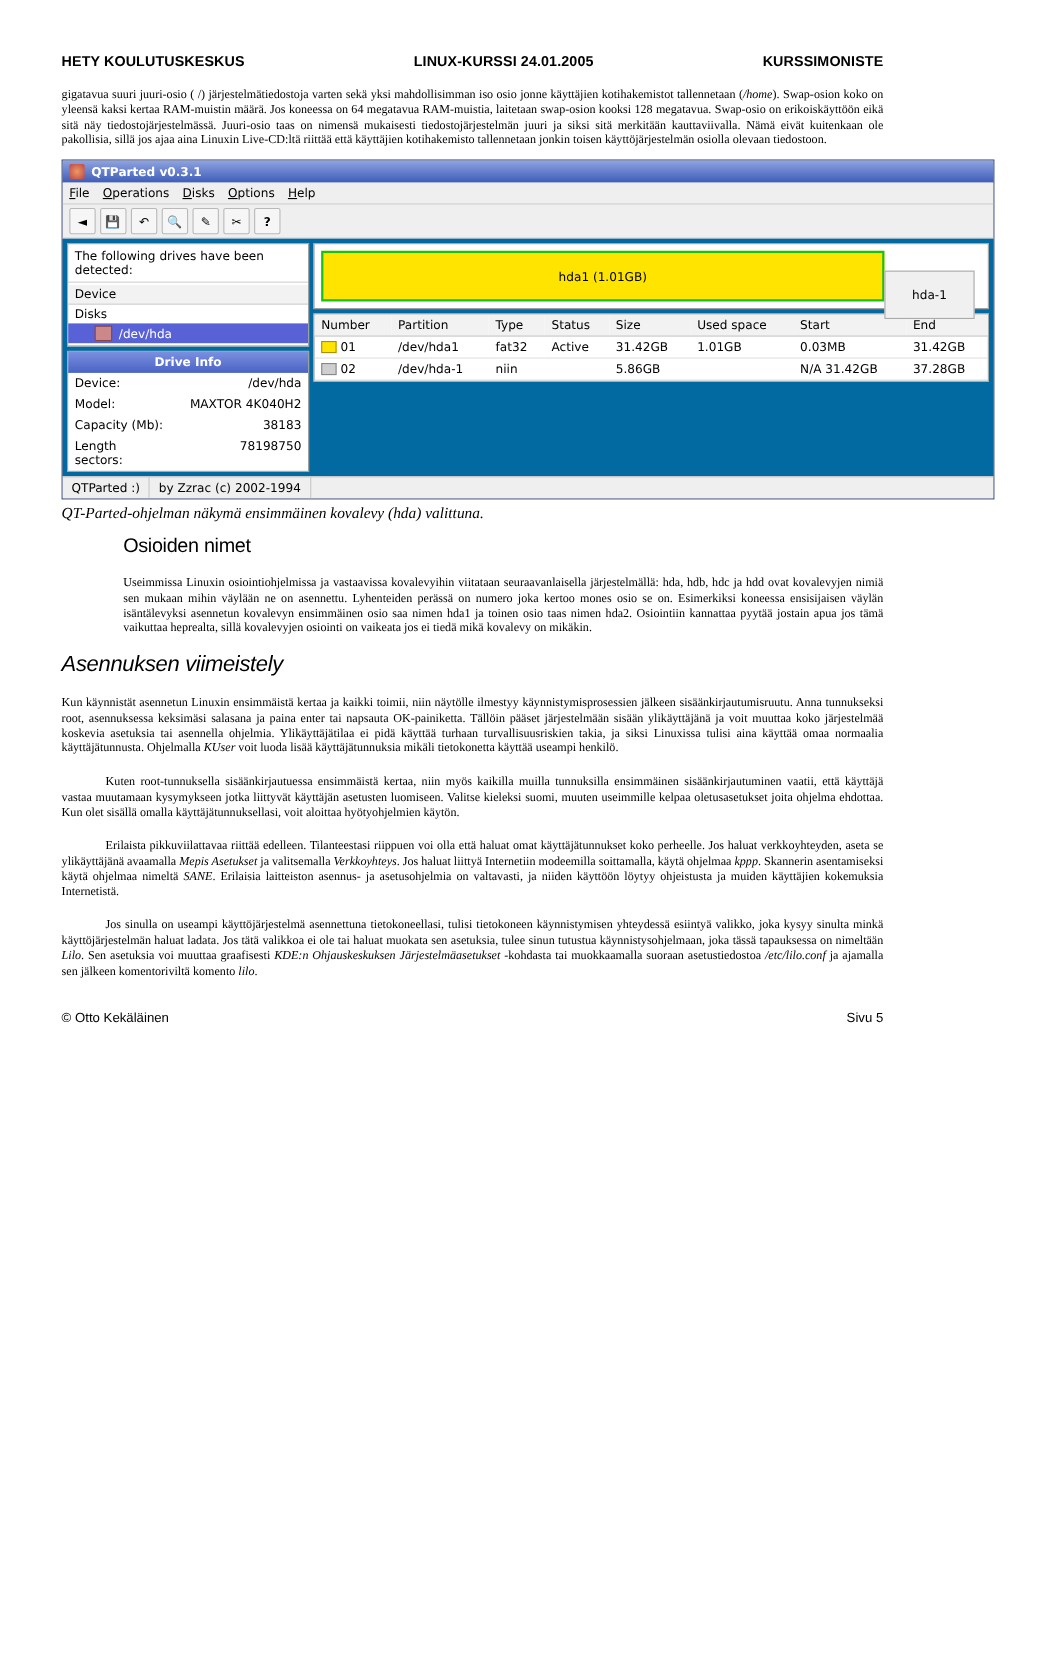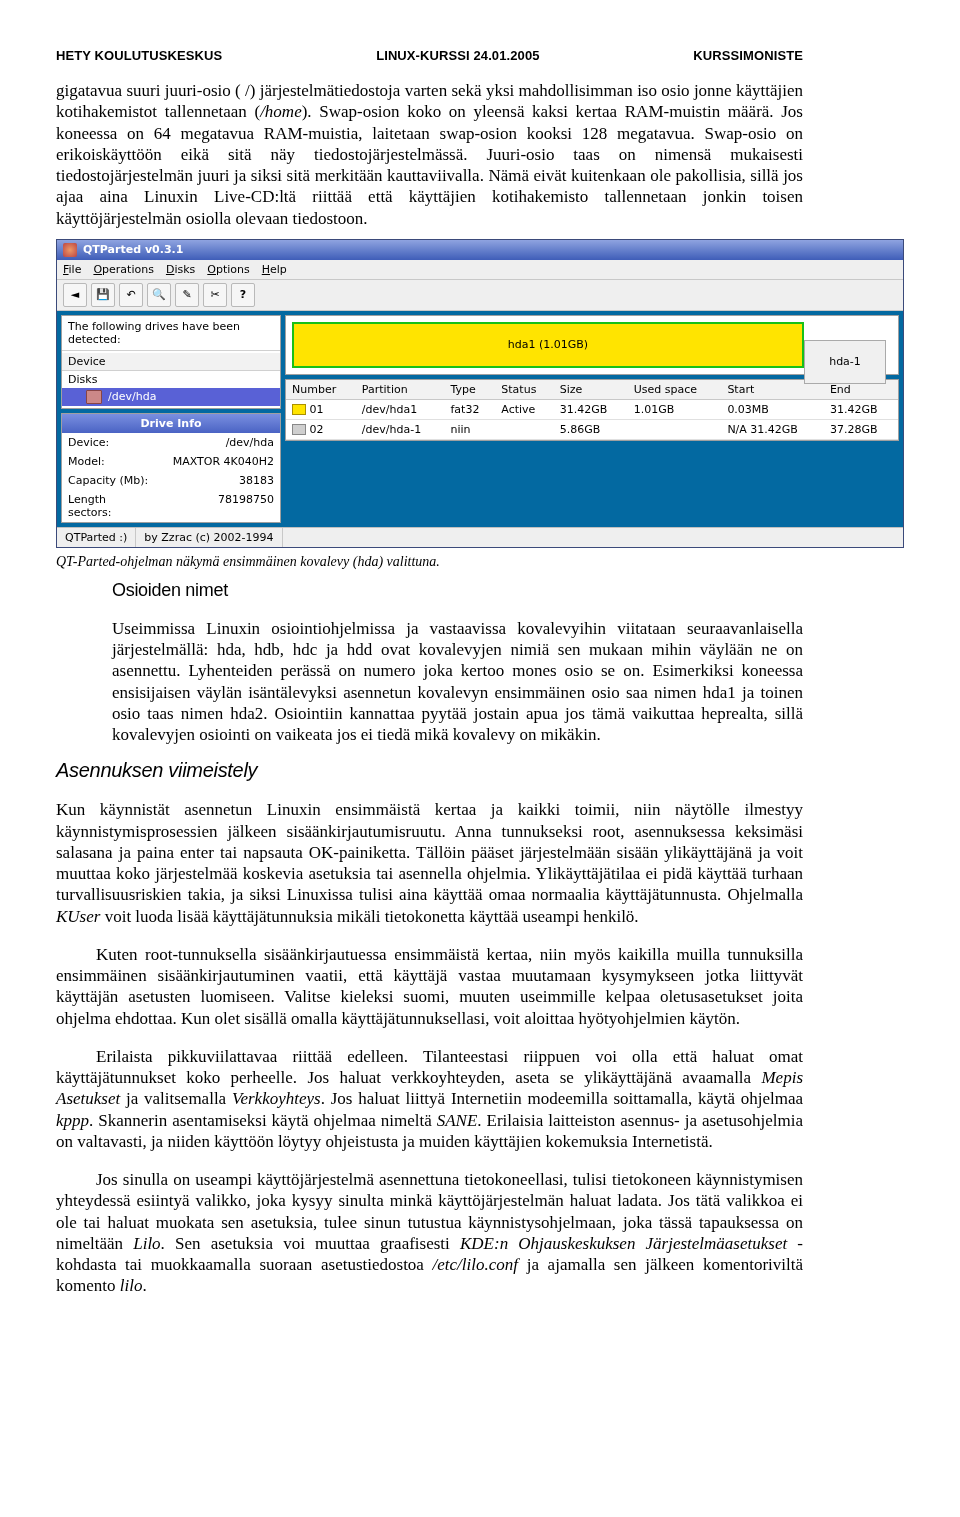--- a/index.html
+++ b/index.html
@@ -18,21 +18,21 @@
   .hdr {
     display: flex;
     justify-content: space-between;
     font-family: Arial, Helvetica, sans-serif;
     font-weight: bold;
     font-size: 13px;
     margin-bottom: 16px;
     letter-spacing: 0.1px;
   }
   .para {
-    font-size: 17px;
+    font-size: 11px;
     line-height: 1.25;
     text-align: justify;
     margin: 17px 0 8px 0;
   }
   .indent0 { text-indent: 0; }
   .screenshot {
     margin: 10px 0 6px 0;
   }
   .caption {
     font-style: italic;
@@ -334,14 +334,18 @@
 
   <h3 class="subhead">Osioiden nimet</h3>
   <p class="para body-indent">Useimmissa Linuxin osiointiohjelmissa ja vastaavissa kovalevyihin viitataan seuraavanlaisella järjestelmällä: hda, hdb, hdc ja hdd ovat kovalevyjen nimiä sen mukaan mihin väylään ne on asennettu. Lyhenteiden perässä on numero joka kertoo mones osio se on. Esimerkiksi koneessa ensisijaisen väylän isäntälevyksi asennetun kovalevyn ensimmäinen osio saa nimen hda1 ja toinen osio taas nimen hda2. Osiointiin kannattaa pyytää jostain apua jos tämä vaikuttaa heprealta, sillä kovalevyjen osiointi on vaikeata jos ei tiedä mikä kovalevy on mikäkin.</p>
 
   <h2 class="sec-head">Asennuksen viimeistely</h2>
   <p class="para">Kun käynnistät asennetun Linuxin ensimmäistä kertaa ja kaikki toimii, niin näytölle ilmestyy käynnistymisprosessien jälkeen sisäänkirjautumisruutu. Anna tunnukseksi root, asennuksessa keksimäsi salasana ja paina enter tai napsauta OK-painiketta. Tällöin pääset järjestelmään sisään ylikäyttäjänä ja voit muuttaa koko järjestelmää koskevia asetuksia tai asennella ohjelmia. Ylikäyttäjätilaa ei pidä käyttää turhaan turvallisuusriskien takia, ja siksi Linuxissa tulisi aina käyttää omaa normaalia käyttäjätunnusta. Ohjelmalla <em>KUser</em> voit luoda lisää käyttäjätunnuksia mikäli tietokonetta käyttää useampi henkilö.</p>
   <p class="para" style="text-indent:40px">Kuten root-tunnuksella sisäänkirjautuessa ensimmäistä kertaa, niin myös kaikilla muilla tunnuksilla ensimmäinen sisäänkirjautuminen vaatii, että käyttäjä vastaa muutamaan kysymykseen jotka liittyvät käyttäjän asetusten luomiseen. Valitse kieleksi suomi, muuten useimmille kelpaa oletusasetukset joita ohjelma ehdottaa. Kun olet sisällä omalla käyttäjätunnuksellasi, voit aloittaa hyötyohjelmien käytön.</p>
   <p class="para" style="text-indent:40px">Erilaista pikkuviilattavaa riittää edelleen. Tilanteestasi riippuen voi olla että haluat omat käyttäjätunnukset koko perheelle. Jos haluat verkkoyhteyden, aseta se ylikäyttäjänä avaamalla <em>Mepis Asetukset</em> ja valitsemalla <em>Verkkoyhteys</em>. Jos haluat liittyä Internetiin modeemilla soittamalla, käytä ohjelmaa <em>kppp</em>. Skannerin asentamiseksi käytä ohjelmaa nimeltä <em>SANE</em>. Erilaisia laitteiston asennus- ja asetusohjelmia on valtavasti, ja niiden käyttöön löytyy ohjeistusta ja muiden käyttäjien kokemuksia Internetistä.</p>
   <p class="para" style="text-indent:40px">Jos sinulla on useampi käyttöjärjestelmä asennettuna tietokoneellasi, tulisi tietokoneen käynnistymisen yhteydessä esiintyä valikko, joka kysyy sinulta minkä käyttöjärjestelmän haluat ladata. Jos tätä valikkoa ei ole tai haluat muokata sen asetuksia, tulee sinun tutustua käynnistysohjelmaan, joka tässä tapauksessa on nimeltään <em>Lilo</em>. Sen asetuksia voi muuttaa graafisesti <em>KDE:n Ohjauskeskuksen Järjestelmäasetukset</em> -kohdasta tai muokkaamalla suoraan asetustiedostoa <em>/etc/lilo.conf</em> ja ajamalla sen jälkeen komentoriviltä komento <em>lilo</em>.</p>
 
+  <div class="footer">
+    <span>© Otto Kekäläinen</span>
+    <span>Sivu 5</span>
+  </div>
 
 </div>
 
 </body></html>

